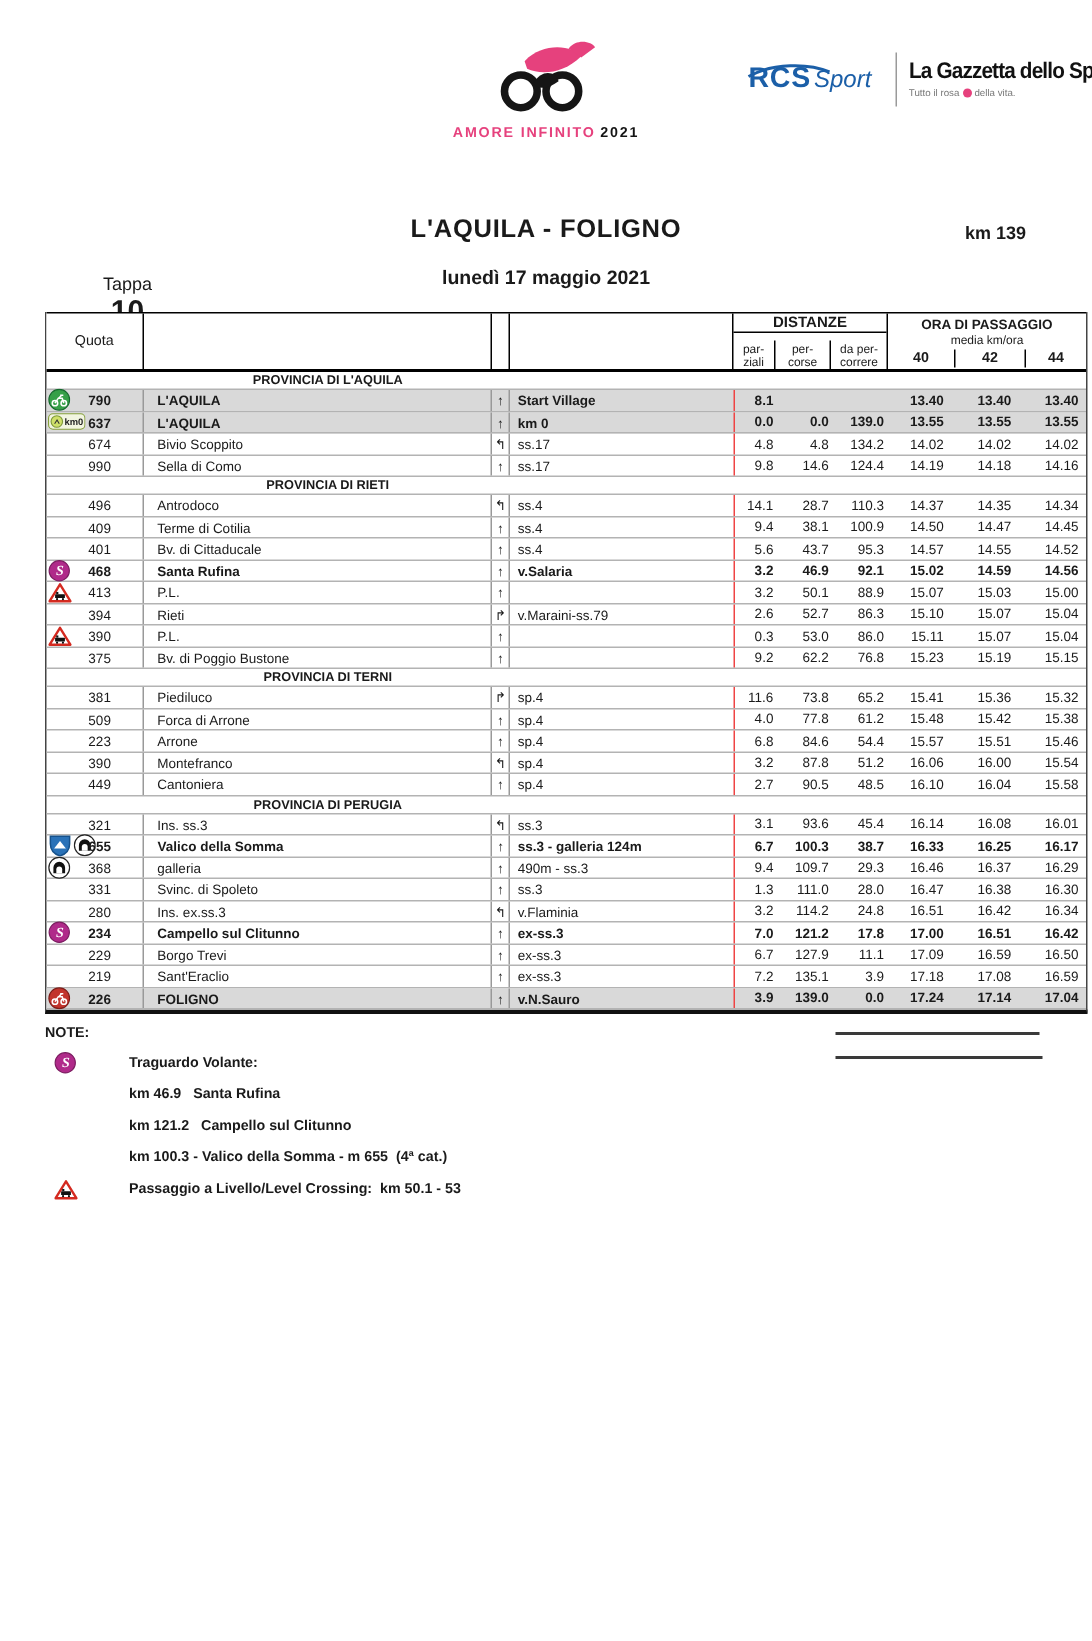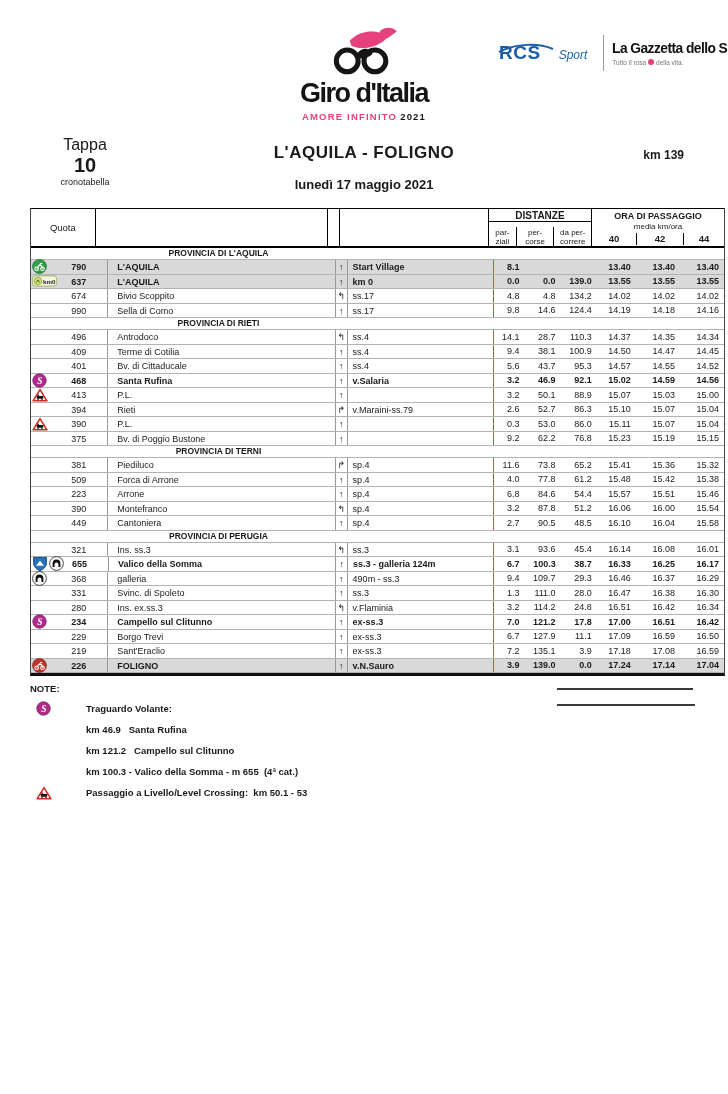--- a/index.html
+++ b/index.html
@@ -9,31 +9,31 @@
   
   .giro-logo{position:absolute;left:284px;top:24px;width:160px;text-align:center;}
   .giro-title{font-weight:bold;font-size:27px;letter-spacing:-1.5px;color:#141414;margin-top:-2px;}
   .giro-sub{font-size:9.5px;font-weight:bold;letter-spacing:1.2px;margin-top:2px;}
   .giro-sub .pink{color:#e6417d;}
   .giro-sub .year{color:#141414;margin-left:3px;}
 
   .sponsors{position:absolute;left:497px;top:32px;height:42px;display:flex;align-items:center;}
   .rcs-logo{position:relative;padding:0 8px 0 2px;color:#1b5fa8;white-space:nowrap;}
   .rcs-name{font-size:19px;font-weight:bold;letter-spacing:0.5px;}
-  .rcs-sport{font-size:12px;margin-left:18px;font-style:italic;}
+  .rcs-sport{font-size:16px;margin-left:2px;font-style:italic;}
   .rcs-swoosh{position:absolute;left:0;top:-3px;}
   .sponsor-divider{width:1px;height:36px;background:#9a9a9a;margin:0 8px;}
   .gazzetta{line-height:1.1;}
   .gaz-title{font-size:15px;font-weight:bold;letter-spacing:-0.6px;transform:scaleX(0.92);transform-origin:left;white-space:nowrap;color:#111;}
   .gaz-tag{font-size:6.5px;color:#777;margin-top:2px;display:flex;align-items:center;gap:2px;}
   .gaz-dot{width:6px;height:6px;border-radius:50%;background:#e6417d;display:inline-block;}
 
   
   .tappa{position:absolute;left:30px;top:136px;width:110px;text-align:center;line-height:1.15;}
-  .tappa-label{font-size:16px;}
+  .tappa-label{font-size:12px;margin-top:47px;}
   .tappa-number{font-size:20px;font-weight:bold;}
   .tappa-sub{font-size:9px;}
   .stage-title{position:absolute;left:0;right:0;top:143px;text-align:center;font-size:17px;font-weight:bold;letter-spacing:0.5px;}
   .stage-km{position:absolute;right:44px;top:148px;font-size:12px;font-weight:bold;}
   .stage-date{position:absolute;left:0;right:0;top:177px;text-align:center;font-size:13px;font-weight:bold;}
 
   
   .rt-table{position:absolute;left:30px;top:208px;width:695px;
             border-left:1px solid #444;border-right:1px solid #444;border-bottom:3px solid #111;box-sizing:border-box;}
   .rt-head{display:flex;border-top:1px solid #000;border-bottom:2px solid #000;height:40px;box-sizing:border-box;background:#fff;}
@@ -60,21 +60,21 @@
 
   .rt-body{font-size:9px;}
   .rt-row{display:flex;align-items:center;height:14.5px;border-bottom:1px solid #b3b3b3;box-sizing:border-box;}
   .rt-row *{box-sizing:border-box;}
   .rt-row.bold{font-weight:bold;}
   .rt-row.shaded{background:#d9d9d9;}
   .prov-row{height:11px;line-height:11px;border-bottom:1px solid #b3b3b3;}
   .prov-label{display:block;margin-left:65px;width:245px;text-align:center;font-weight:bold;font-size:8.5px;}
   .c-icon{width:28px;display:flex;align-items:center;gap:1px;padding-left:1px;overflow:visible;}
   .c-icon svg{display:block;}
-  .c-quota{width:37px;text-align:right;padding-right:28px;border-right:1px solid #999;height:100%;line-height:14.5px;margin-left:13px;}
+  .c-quota{width:37px;text-align:right;padding-right:28px;border-right:1px solid #999;height:100%;line-height:14.5px;}
   .c-name{width:233px;padding-left:9px;border-right:1px solid #999;height:100%;line-height:14.5px;white-space:nowrap;}
   .c-dir{width:12px;text-align:center;border-right:1px solid #999;height:100%;line-height:14px;font-size:9px;}
   .c-road{width:150px;padding-left:5px;border-right:1px solid #ef4444;height:100%;line-height:14.5px;white-space:nowrap;}
   .c-par{width:28px;text-align:right;padding-right:2px;}
   .c-per{width:38px;text-align:right;padding-right:3px;}
   .c-dap{width:37px;text-align:right;padding-right:3px;}
   .c-t40{width:44px;text-align:right;padding-right:7px;}
   .c-t42{width:47px;text-align:right;padding-right:9px;}
   .c-t44{width:41px;text-align:right;padding-right:5px;}
 
@@ -99,21 +99,20 @@
       <svg width="88" height="52" viewBox="0 0 100 62">
         <g fill="none" stroke="#151515" stroke-width="6">
           <circle cx="30" cy="44" r="13"></circle>
           <circle cx="63" cy="44" r="13"></circle>
         </g>
         <path d="M40 38 C 46 26 58 28 60 36 C 52 42 44 43 40 38 Z" fill="#151515"></path>
         <path d="M33 20 C 48 4 72 8 78 16 C 64 30 46 31 35 26 Z" fill="#e6417d"></path>
         <path d="M68 10 C 74 2 86 4 89 9 L 78 17 Z" fill="#e6417d"></path>
       </svg>
     </span>
-    <div class="giro-title">Giro d'Italia</div>
     <div class="giro-sub">
       <span class="pink">AMORE INFINITO</span><span class="year">2021</span>
     </div>
   </div>
 
   <div class="sponsors">
     <div class="rcs-logo">
       <span class="rcs-swoosh">
         <svg width="58" height="10">
             <path d="M2 9 C 18 0 42 0 56 6" stroke="#1b5fa8" fill="none" stroke-width="2"></path>

